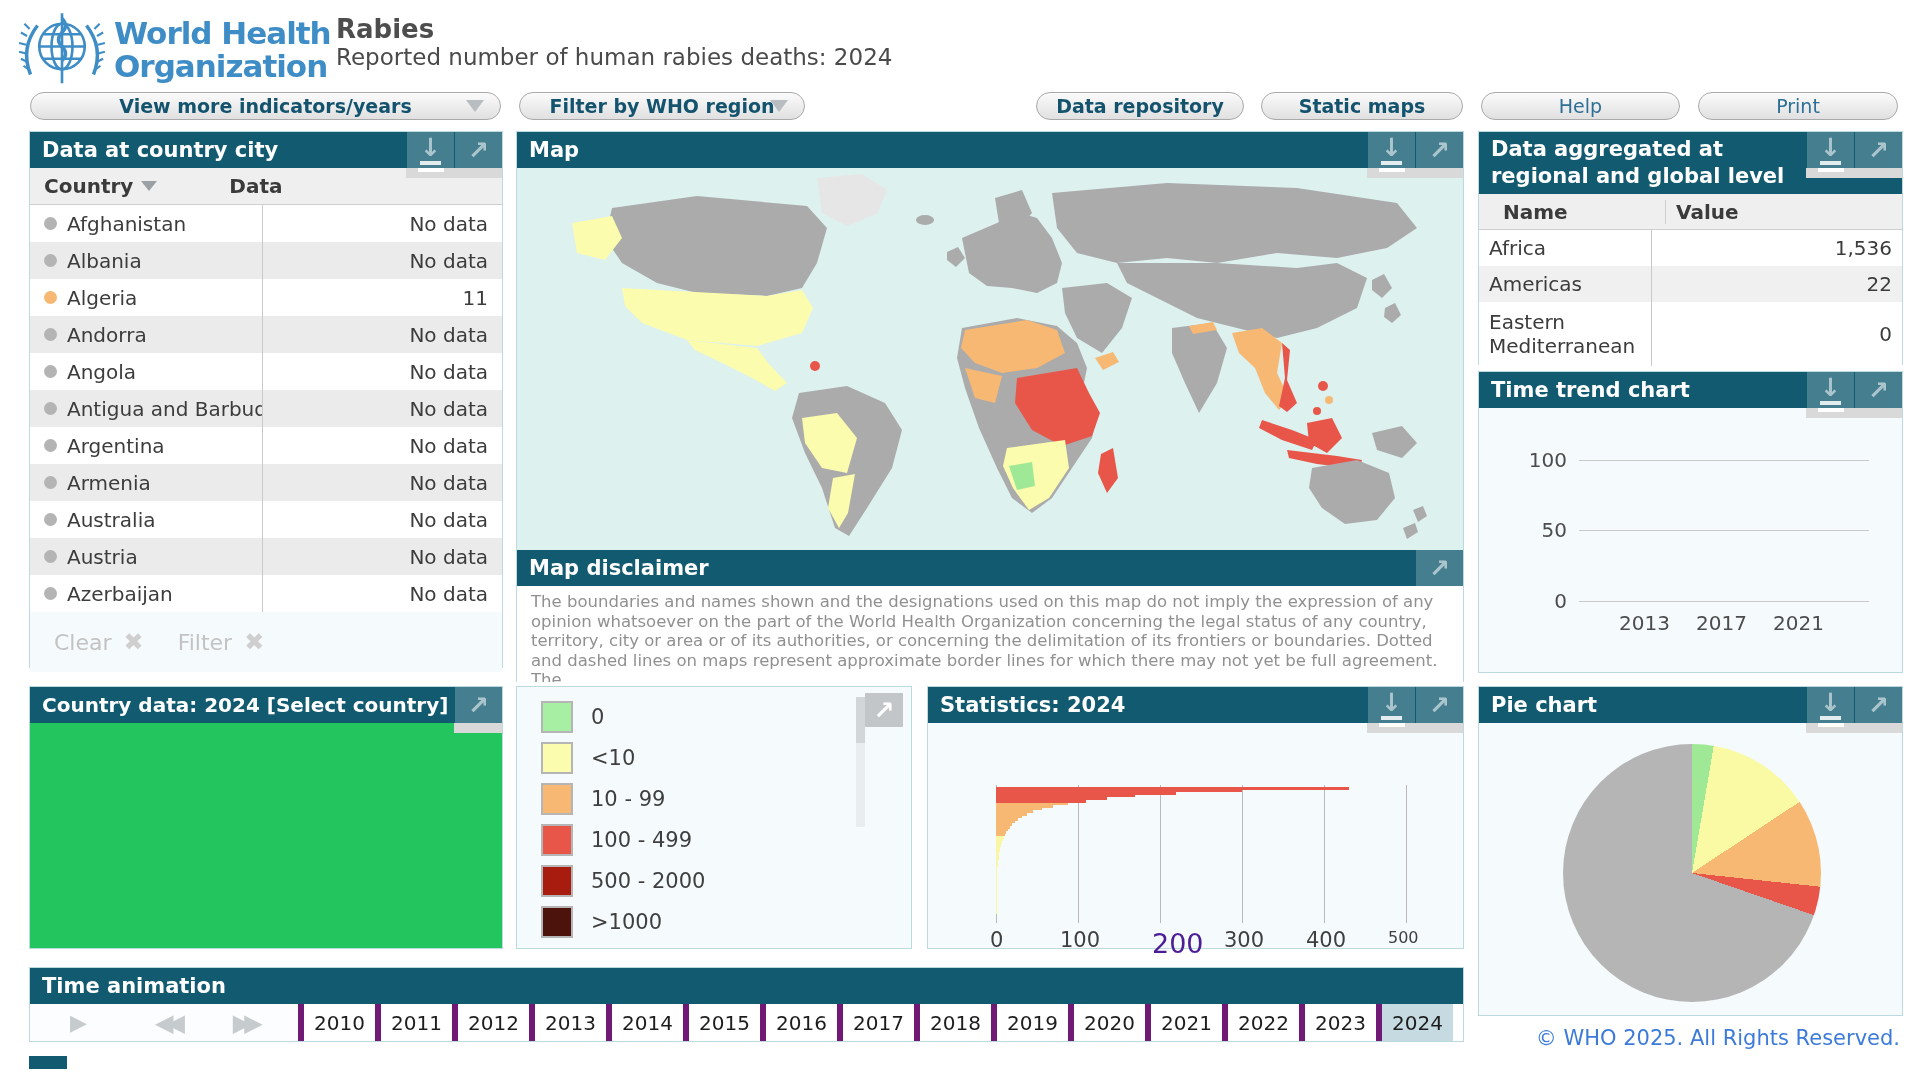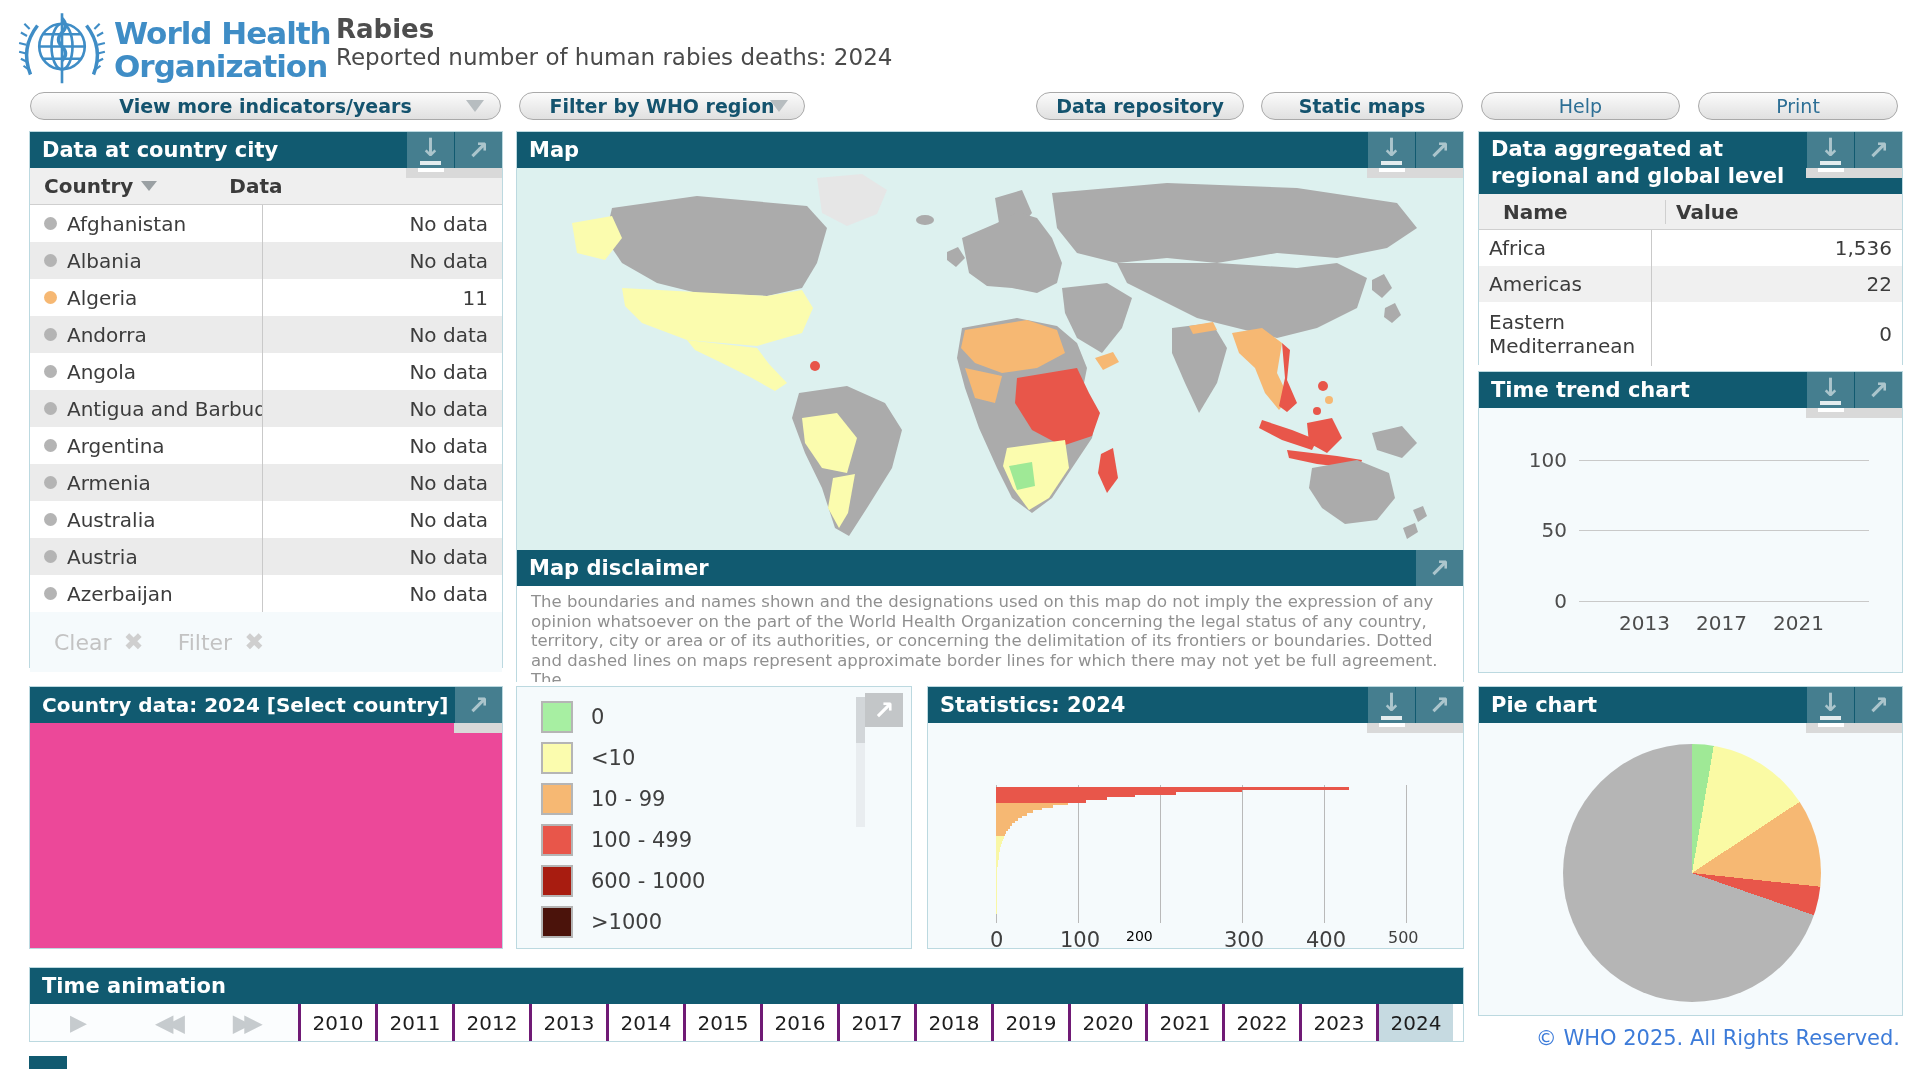--- a/index.html
+++ b/index.html
@@ -89,21 +89,21 @@
   .swatch{width:32px;height:32px;border:2px solid #b5b5b5;box-sizing:border-box;}
   .legend-label{margin-left:18px;font-size:21px;color:#3f3f3f;}
   .scroll-track{position:absolute;width:9px;background:#e9edf0;}
   .scroll-thumb{position:absolute;width:9px;background:#d2d6d9;}
 
   
   .ta-row{display:flex;height:37px;background:#fff;}
   .ta-controls{flex:0 0 268px;display:flex;align-items:center;background:#fbfdfe;}
   .ctrl{color:#c6cbce;font-size:22px;cursor:pointer;}
   .ctrl.dbl{letter-spacing:-7px;padding-right:7px;font-size:24px;}
-  .year-cell{flex:0 0 77px;border-left:3px solid #701a75;display:flex;align-items:center;
+  .year-cell{flex:0 0 77px;border-left:6px solid #701a75;display:flex;align-items:center;
         justify-content:center;font-size:20px;color:#1d1d1d;cursor:pointer;box-sizing:border-box;text-align:center;}
   .year-cell.selected{background:#c6dae1;}
 
   .footer-copy{position:absolute;right:20px;top:1026px;font-size:21px;color:#3c7bd9;}
   .teal-stub{position:absolute;left:29px;top:1056px;width:38px;height:13px;background:#115a70;}
 </style>
 </head>
 <body>
 
 <div class="app">
@@ -382,21 +382,21 @@
         <div class="gridline-h" style="top: 122px;"></div>
         <div class="ytick" style="top: 110px; left: 0px;">50</div>
         <div class="gridline-h" style="top: 193px;"></div>
         <div class="ytick" style="top: 181px; left: 0px;">0</div>
         <div class="xtick" style="top: 203px; left: 140px;">2013</div>
         <div class="xtick" style="top: 203px; left: 217px;">2017</div>
         <div class="xtick" style="top: 203px; left: 294px;">2021</div>
       </div>
   </div>
 
-  <div class="panel" style="left:29px;top:686px;width:474px;height:263px;background:#ec4899;">
+  <div class="panel" style="left:29px;top:686px;width:474px;height:263px;background:#22c55e;">
     <div class="panel-header" style="font-size:20px;">
       <span>Country data: 2024 [Select country]</span>
       <div class="hdr-icons">
         <span class="tile">
             <span class="glyph">↗</span>
           </span>
       </div>
       <div class="icon-strip" style="width:48px;"></div>
     </div>
   </div>
@@ -417,21 +417,21 @@
         <div class="legend-row" style="top: 96px;">
           <span class="swatch" style="background:#f6b873"></span>
           <span class="legend-label">10 - 99</span>
         </div>
         <div class="legend-row" style="top: 137px;">
           <span class="swatch" style="background:#e8564a"></span>
           <span class="legend-label">100 - 499</span>
         </div>
         <div class="legend-row" style="top: 178px;">
           <span class="swatch" style="background:#a81c10"></span>
-          <span class="legend-label">600 - 1000</span>
+          <span class="legend-label">500 - 2000</span>
         </div>
         <div class="legend-row" style="top: 219px;">
           <span class="swatch" style="background:#4b130b"></span>
           <span class="legend-label">&gt;1000</span>
         </div>
       </div>
     <div class="scroll-track" style="right:46px;top:10px;height:130px;">
       <div class="scroll-thumb" style="top:0;height:46px;"></div>
     </div>
   </div>
@@ -450,21 +450,21 @@
       <div class="icon-strip" style="width:96px;">
           <span class="strip-bar"></span>
         </div>
     </div>
     <div class="stats-body">
         <div class="gridline-v" style="left: 68px;"></div>
         <div class="xtick" style="top: 205px; left: 62px; font-size: 21px; color: rgb(63, 63, 63);">0</div>
         <div class="gridline-v" style="left: 150px;"></div>
         <div class="xtick" style="top: 205px; left: 132px; font-size: 21px; color: rgb(63, 63, 63);">100</div>
         <div class="gridline-v" style="left: 232px;"></div>
-        <div class="xtick" style="top: 205px; left: 198px; font-size: 14px; color: #000000;">200</div>
+        <div class="xtick" style="top: 205px; left: 224px; font-size: 27px; color: #4c1d95;">200</div>
         <div class="gridline-v" style="left: 314px;"></div>
         <div class="xtick" style="top: 205px; left: 296px; font-size: 21px; color: rgb(63, 63, 63);">300</div>
         <div class="gridline-v" style="left: 396px;"></div>
         <div class="xtick" style="top: 205px; left: 378px; font-size: 21px; color: rgb(63, 63, 63);">400</div>
         <div class="gridline-v" style="left: 478px;"></div>
         <div class="xtick" style="top: 205px; left: 460px; font-size: 16px; color: rgb(63, 63, 63);">500</div>
         <div class="stat-bars">
           <div class="stat-bar" style="width: 352.6px; background: rgb(232, 86, 74);"></div>
           <div class="stat-bar" style="width: 246px; background: rgb(232, 86, 74);"></div>
           <div class="stat-bar" style="width: 180.4px; background: rgb(232, 86, 74);"></div>

